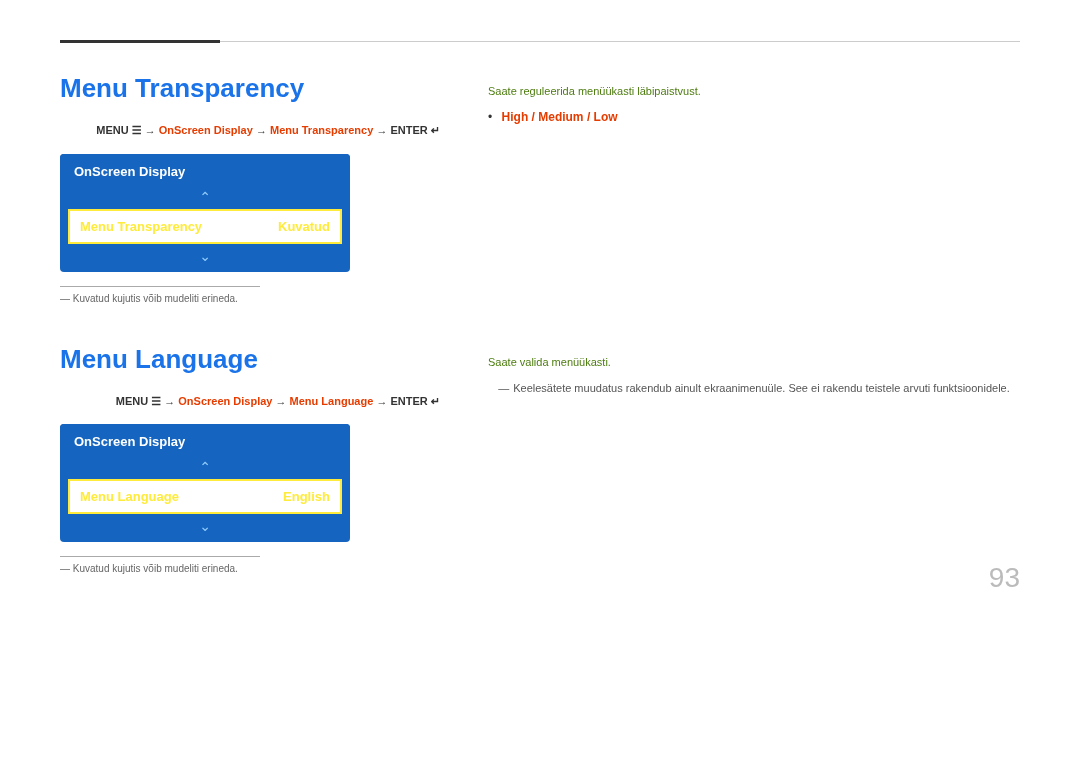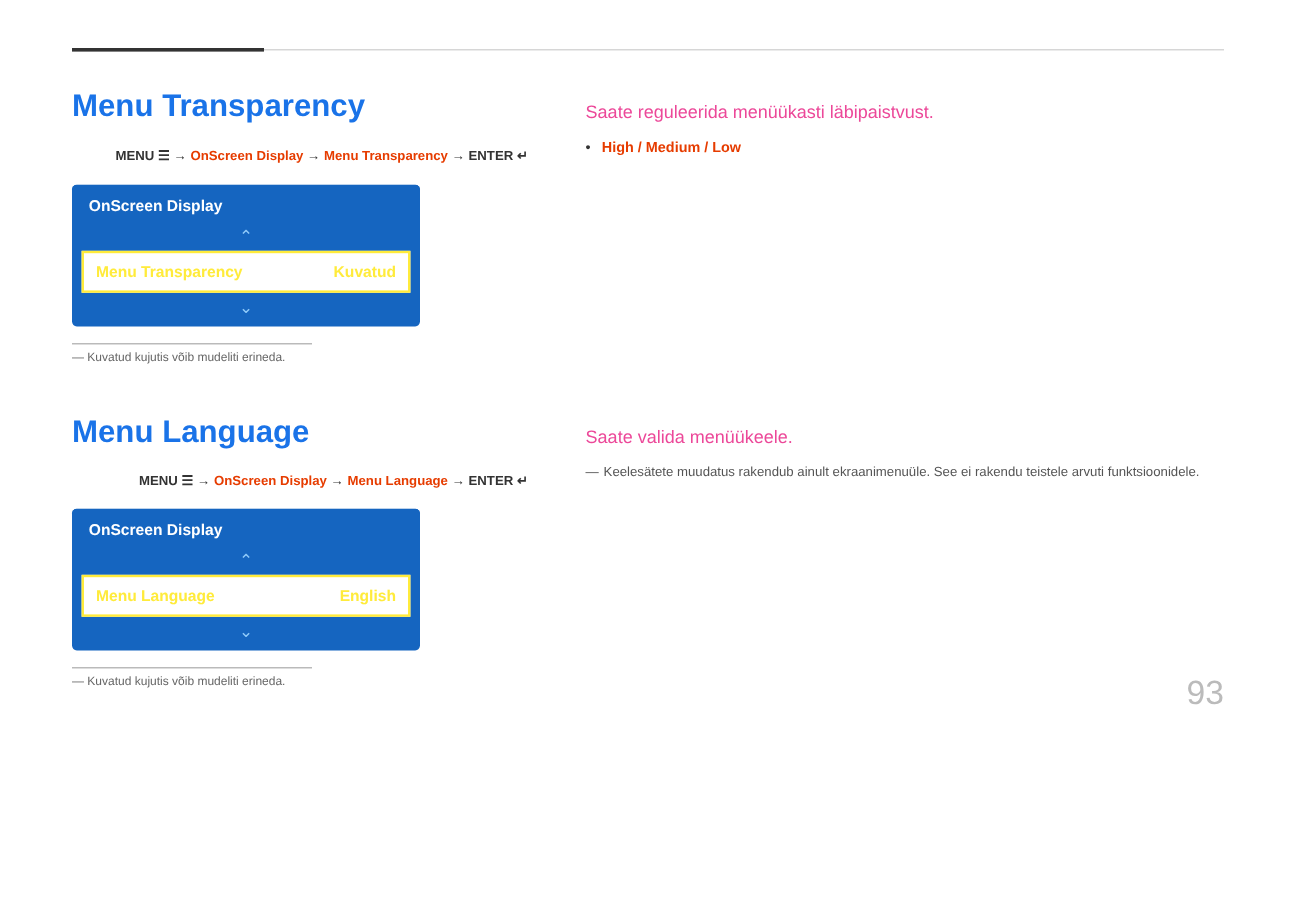--- a/index.html
+++ b/index.html
@@ -139,22 +139,22 @@
     }
 
     .footnote {
       font-size: 10px;
       color: #666;
       margin-bottom: 0;
     }
 
     
     .desc-text {
-      font-size: 15px;
-      color: #ec4899;
+      font-size: 11px;
+      color: #4d7c0f;
       margin-bottom: 10px;
       line-height: 1.5;
     }
 
     .desc-options {
       font-size: 12px;
       color: #333;
       margin-bottom: 0;
     }
 
@@ -169,20 +169,21 @@
     }
 
     .desc-note {
       font-size: 11px;
       color: #555;
       margin-top: 8px;
       line-height: 1.5;
       border-left: none;
       padding-left: 12px;
       text-indent: -12px;
+      text-align: center;
     }
 
     .desc-note::before {
       content: '―';
       margin-right: 4px;
     }
 
     
     .section-gap {
       height: 30px;
@@ -277,20 +278,20 @@
         </div>
         <div class="menu-box-chevron-down">⌄</div>
       </div>
 
       <div class="section-divider"></div>
       <div class="footnote">― Kuvatud kujutis võib mudeliti erineda.</div>
 
     </div>
 
     <div class="section-right">
-      <div class="desc-text">Saate valida menüükeele.</div>
+      <div class="desc-text">Saate valida menüükasti.</div>
       <div class="desc-note">Keelesätete muudatus rakendub ainult ekraanimenuüle. See ei rakendu teistele arvuti funktsioonidele.</div>
     </div>
   </div>
 
   <div class="page-number">93</div>
 
 </div>
 
 </body></html>

